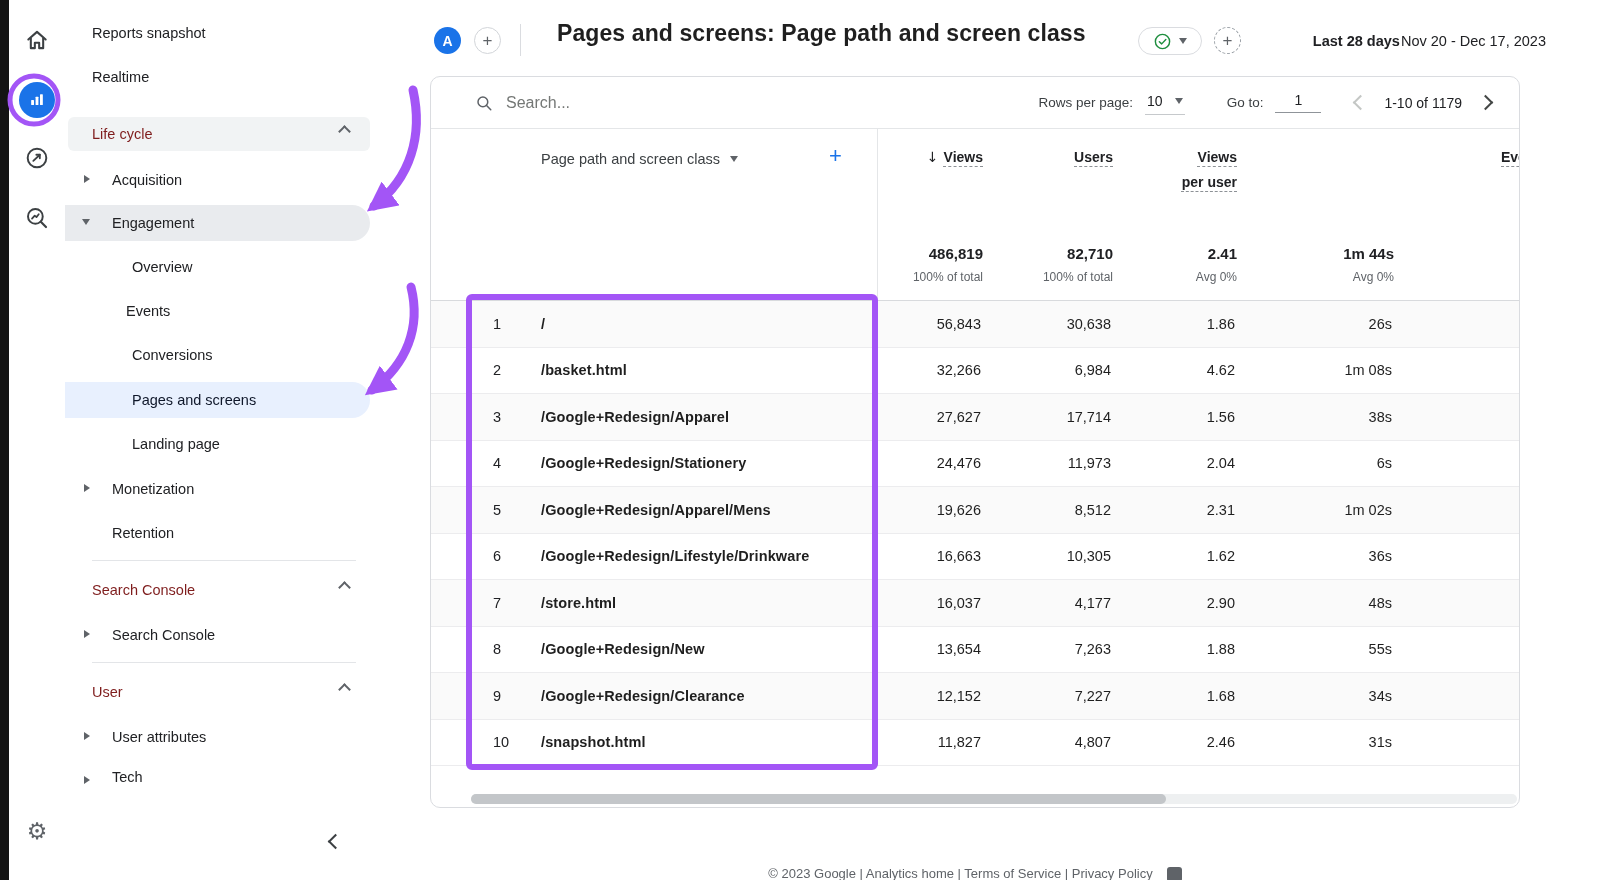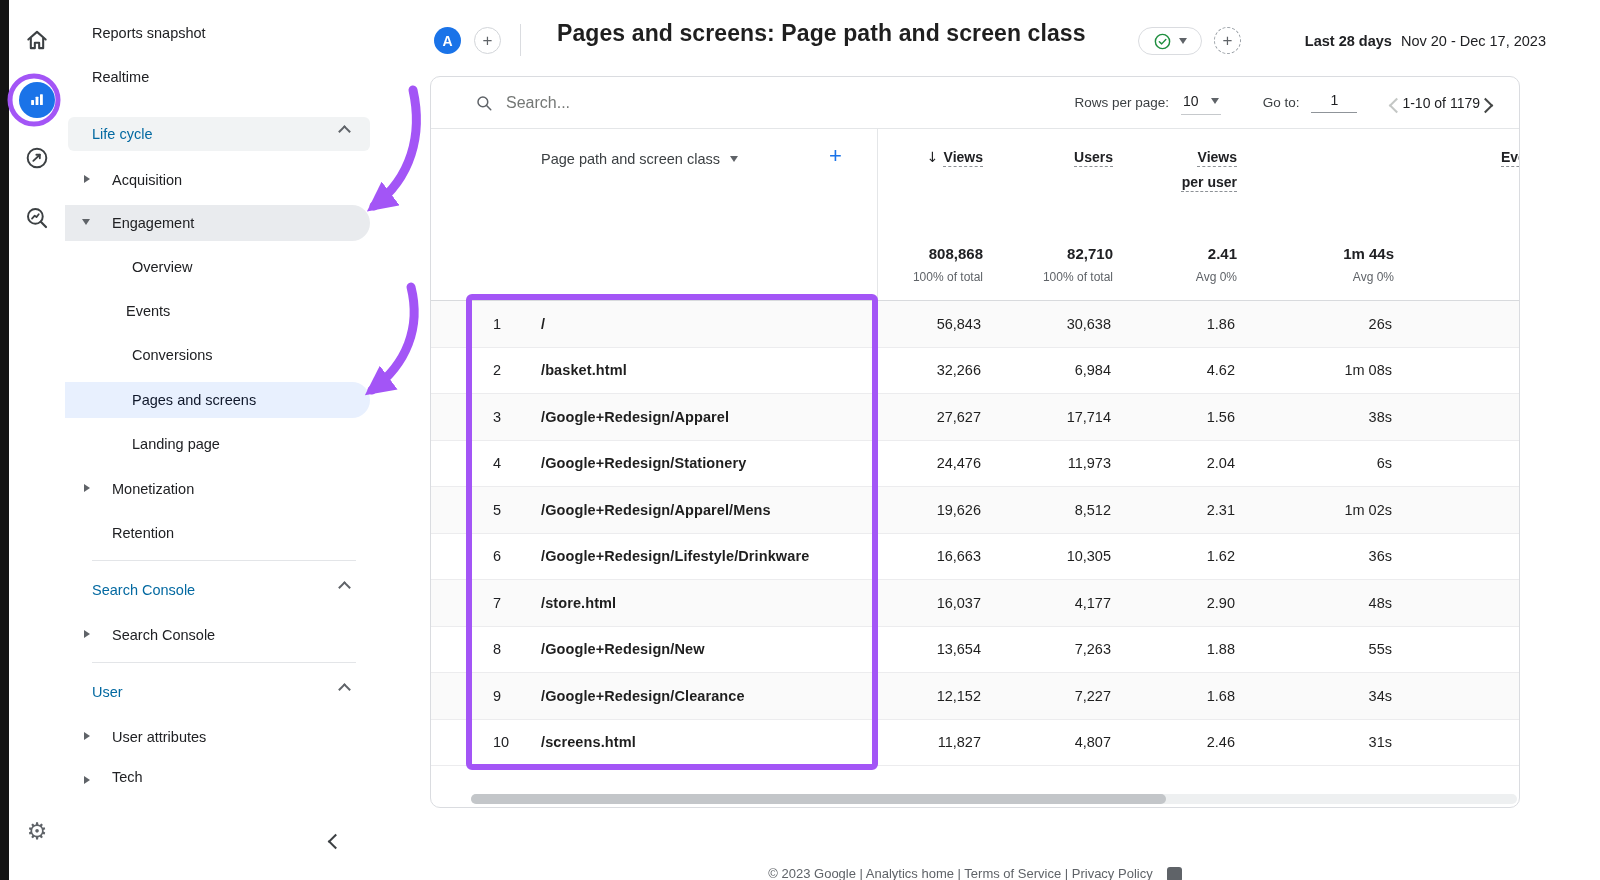--- a/index.html
+++ b/index.html
@@ -13,21 +13,21 @@
   
   .rail{position:absolute;left:9px;top:0;width:56px;height:880px;background:#fff;z-index:59}
   .rail-divider{position:absolute;left:65px;top:0;width:1px;height:880px;background:#eceef0}
   .rail-btn{position:absolute;left:0;width:56px;display:flex;justify-content:center;align-items:center;cursor:pointer}
   .blue-circle{width:36px;height:36px;border-radius:50%;background:#1a73e8;display:flex;align-items:center;justify-content:center}
   .gear{font-family:"DejaVu Sans",sans-serif;font-size:23px;color:#5f6368;line-height:1}
 
   
   .sidebar{position:absolute;left:65px;top:0;width:365px;height:880px;background:#fff}
   .si{position:absolute;font-size:14.5px;color:#202124;line-height:20px;cursor:pointer;white-space:nowrap}
-  .sec-hdr{color:#0369a1;font-size:14.5px}
+  .sec-hdr{color:#7f1d1d;font-size:14.5px}
   .pill{position:absolute;left:0;width:305px;height:36px;border-radius:0 18px 18px 0}
   .pill.gray{background:#e9ebee}
   .pill.blue{background:#e8f0fe}
   .bar{position:absolute;left:3px;width:302px;height:34px;background:#f1f3f4;border-radius:6px}
   .blue-link{color:#0f172a;font-weight:400}
   .sb-divider{position:absolute;left:27px;width:264px;height:1px;background:#e3e5e8}
   .tri-r{position:absolute;width:0;height:0;border-top:4.5px solid transparent;border-bottom:4.5px solid transparent;border-left:6px solid #5f6368}
   .tri-d{position:absolute;width:0;height:0;border-left:4.5px solid transparent;border-right:4.5px solid transparent;border-top:6px solid #5f6368}
   .chev{display:inline-block;width:9px;height:9px;border-right:2px solid #5f6368;border-bottom:2px solid #5f6368}
   .chev.up{transform:rotate(-135deg)}
@@ -39,39 +39,39 @@
   .avatar{position:absolute;left:4px;top:27px;width:27px;height:27px;border-radius:50%;background:#1a73e8;color:#fff;
     display:flex;align-items:center;justify-content:center;font-size:14px;font-weight:700;cursor:pointer}
   .plus-circle{position:absolute;width:27px;height:27px;border-radius:50%;border:1px solid #d2d5d9;color:#5f6368;
     display:flex;align-items:center;justify-content:center;font-size:17px;cursor:pointer}
   .plus-circle.dashed{border:1.5px dashed #9aa0a6}
   .v-div{position:absolute;left:90px;top:24px;width:1px;height:32px;background:#dadce0}
   .page-title{position:absolute;left:127px;top:20px;font-size:23px;color:#1f1f1f;letter-spacing:.1px;white-space:nowrap}
   .check-pill{position:absolute;left:708px;top:27px;width:64px;height:28px;border:1px solid #dadce0;border-radius:14px;
     display:flex;align-items:center;justify-content:center;gap:7px;cursor:pointer;background:#fff}
   .check-pill .tri-d{position:static}
-  .date-range{position:absolute;right:54px;top:33px;display:flex;gap:9px;font-size:14.5px;color:#202124;cursor:pointer;white-space:nowrap}
+  .date-range{position:absolute;right:54px;top:33px;display:flex;gap:1px;font-size:14.5px;color:#202124;cursor:pointer;white-space:nowrap}
   .date-range .bold{font-weight:700}
 
   
   .card{position:absolute;left:430px;top:76px;width:1090px;height:732px;background:#fff;
     border:1px solid #dadce0;border-radius:10px;overflow:hidden}
   .toolbar{position:absolute;left:0;top:0;width:100%;height:52px;border-bottom:1px solid #e4e6e8;
     display:flex;align-items:center;padding:0 28px 0 44px}
   .search{display:flex;align-items:center;gap:13px;flex:1}
   .search input{border:none;outline:none;font-size:16px;color:#202124;width:220px;background:transparent;font-family:inherit}
   .search input::placeholder{color:#747775}
   .tb-right{display:flex;align-items:center;font-size:13.5px;color:#3c4043}
   .rpp-val{display:flex;align-items:center;gap:12px;margin-left:12px;padding:2px 2px 5px 2px;border-bottom:1px solid #c6c9cc;
     color:#202124;font-size:14px;cursor:pointer}
   .rpp-val .tri-d{position:static}
   .goto-lbl{margin-left:42px}
   .goto-input{margin-left:12px;width:46px;border:none;border-bottom:1px solid #8f9499;outline:none;text-align:center;
     font-size:14px;color:#202124;padding-bottom:4px;background:transparent;font-family:inherit}
-  .pager{display:flex;align-items:flex-end;margin-left:34px}
+  .pager{display:flex;align-items:center;gap:18px;margin-left:34px}
   .pg-chev{width:11px;height:11px;border-right:2.2px solid #444746;border-bottom:2.2px solid #444746;cursor:pointer}
   .pg-chev.left{transform:rotate(135deg);border-color:#c4c7c5}
   .pg-chev.right{transform:rotate(-45deg)}
   .pg-range{color:#202124;font-size:14px}
 
   .thead{position:absolute;left:0;top:52px;width:100%;height:172px;border-bottom:1px solid #d8dadd}
   .dim-h{position:absolute;left:110px;top:22px;font-size:14.5px;color:#3c4043;display:flex;align-items:center;gap:10px;cursor:pointer}
   .dim-h .tri-d{position:static}
   .add-col{position:absolute;left:398px;top:14px;font-size:22px;color:#1a73e8;cursor:pointer}
   .vline{position:absolute;left:446px;top:52px;height:637px;width:1px;background:#e4e6e8;z-index:1}
@@ -254,21 +254,21 @@
         <span class="lbl">Users</span>
       </div>
       <div class="mh c3">
         <span class="lbl">Views per user</span>
       </div>
       <div class="mh c5">
         <span class="lbl">Event count</span>
       </div>
 
       <div class="tot c1">
-        <span>808,868</span>
+        <span>486,819</span>
         <span class="sub">100% of total</span>
       </div>
       <div class="tot c2">
         <span>82,710</span>
         <span class="sub">100% of total</span>
       </div>
       <div class="tot c3">
         <span>2.41</span>
         <span class="sub">Avg 0%</span>
       </div>
@@ -348,21 +348,21 @@
       <div class="tr">
         <span class="ci">9</span>
         <span class="cp">/Google+Redesign/Clearance</span>
         <span class="cv v1">12,152</span>
         <span class="cv v2">7,227</span>
         <span class="cv v3">1.68</span>
         <span class="cv v4">34s</span>
       </div>
       <div class="tr">
         <span class="ci">10</span>
-        <span class="cp">/screens.html</span>
+        <span class="cp">/snapshot.html</span>
         <span class="cv v1">11,827</span>
         <span class="cv v2">4,807</span>
         <span class="cv v3">2.46</span>
         <span class="cv v4">31s</span>
       </div>
     </div>
 
     <div class="hscroll">
       <div class="handle"></div>
     </div>

